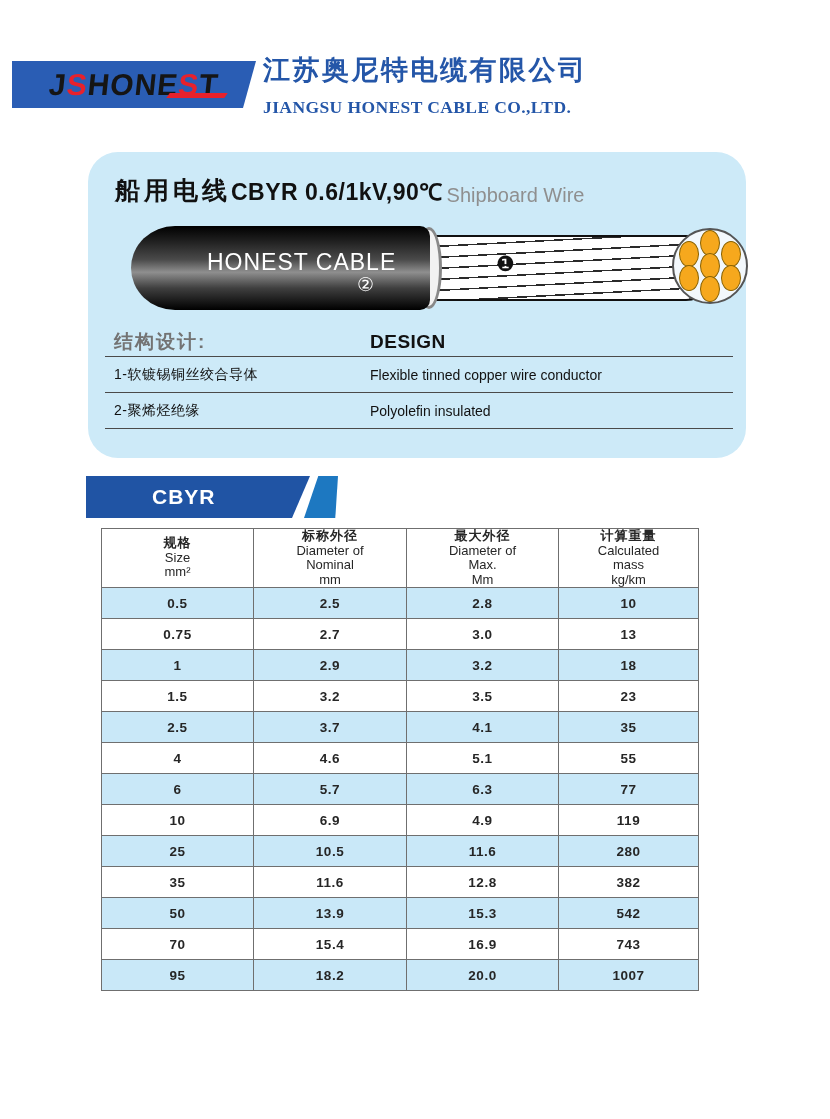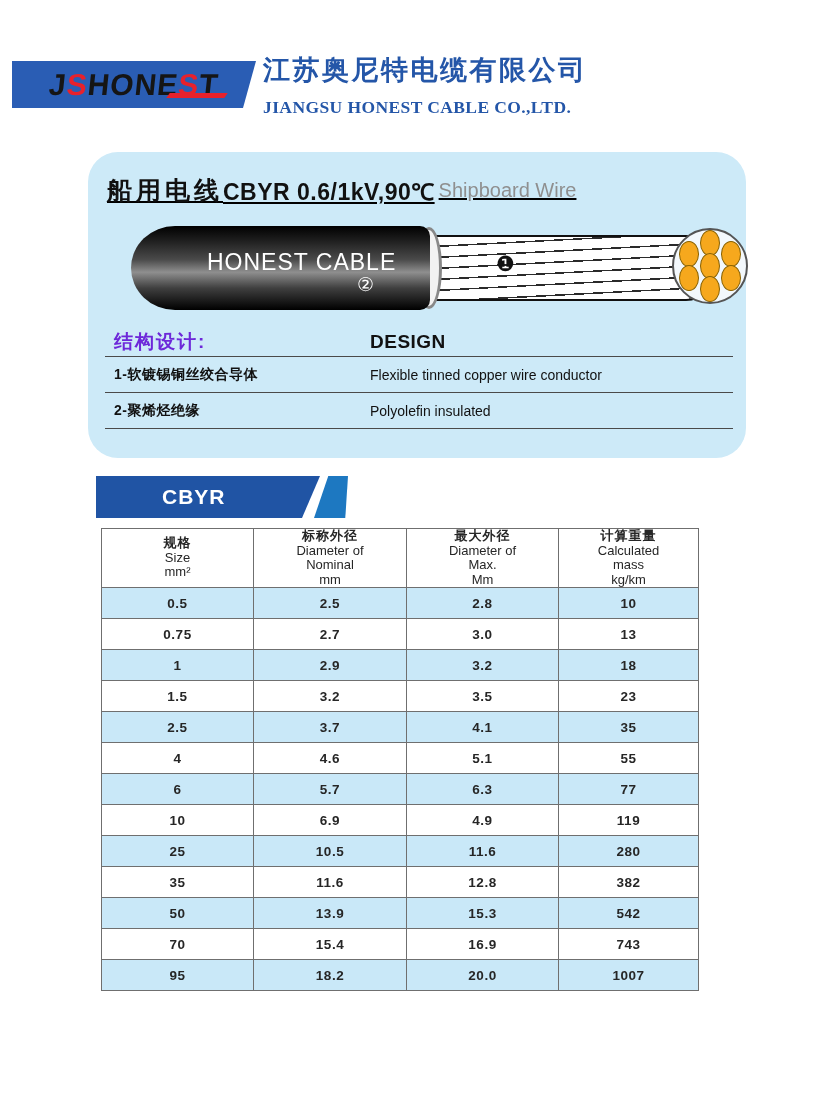--- a/index.html
+++ b/index.html
@@ -25,21 +25,21 @@
   .logo-text{font-weight:bold;font-size:30px;letter-spacing:1px;line-height:1;transform:skewX(-6deg);position:relative;}
   .logo-letter.dark{color:#151515;}
   .logo-letter.red{color:var(--brand-red);}
   .logo-swash{position:absolute;right:30px;bottom:10px;width:58px;height:5px;background:var(--brand-red);transform:skewX(-35deg);}
   .company-block{position:absolute;left:263px;top:52px;}
   .company-cn{color:var(--company-blue);font-size:27px;font-weight:bold;letter-spacing:2.5px;white-space:nowrap;}
   .company-en{color:var(--company-blue);font-family:"Liberation Serif",serif;font-size:17.5px;font-weight:bold;letter-spacing:0.4px;margin-top:9px;white-space:nowrap;}
 
   
   .product-panel{position:absolute;left:88px;top:152px;width:658px;height:306px;background:var(--panel-bg);border-radius:30px;}
-  .panel-title{position:absolute;left:19px;top:22px;display:flex;align-items:center;white-space:nowrap;text-decoration:underline;}
+  .panel-title{position:absolute;left:27px;top:22px;display:flex;align-items:flex-end;white-space:nowrap;}
   .panel-title-cn{font-size:25px;font-weight:bold;letter-spacing:4px;color:#111;}
   .panel-model{font-size:23px;font-weight:bold;color:#111;margin-left:0;letter-spacing:0.5px;}
   .panel-title-en{font-size:20px;color:var(--sub-gray);margin-left:4px;}
 
   
   .cable-row{position:absolute;left:16px;top:72px;width:774px;height:90px;}
   .jacket{position:absolute;left:27px;top:2px;width:299px;height:84px;z-index:3;
     background:linear-gradient(180deg,#000 0%,#1c1c1c 16%,#4a4a4a 40%,#8f8f8f 55%,#3f3f3f 74%,#000 100%);
     border-top-left-radius:44px 50%;border-bottom-left-radius:44px 50%;
     border-top-right-radius:10px;border-bottom-right-radius:10px;}
@@ -53,28 +53,28 @@
     background:repeating-linear-gradient(177deg,transparent 0 9.5px,#2a2a2a 9.5px 11px);}
   .conductor-marker{position:absolute;left:392px;top:29px;font-size:21px;color:#111;z-index:5;line-height:1;}
   .cross-section{position:absolute;left:568px;top:4px;width:76px;height:76px;border-radius:50%;
     background:#f3f8fc;border:2px solid #555;z-index:4;}
   .strand{position:absolute;width:20px;height:26px;border-radius:50%;background:var(--copper);border:1px solid #8a6200;}
 
   
   .design{position:absolute;left:17px;top:176px;width:628px;}
   .design-heading{display:flex;align-items:center;height:28px;}
   .design-col{width:265px;padding-left:9px;}
-  .design-heading-cn{font-size:19px;font-weight:bold;letter-spacing:2px;color:#6d28d9;}
+  .design-heading-cn{font-size:19px;font-weight:bold;letter-spacing:2px;color:#737373;}
   .design-heading-en{font-size:19px;font-weight:bold;color:#111;letter-spacing:0.5px;}
   .design-rule{height:0;border-top:1.6px solid #4a4a4a;}
   .design-row{display:flex;align-items:center;height:35px;font-size:14px;color:#111;}
-  .design-row-cn{font-weight:bold;letter-spacing:0.5px;}
-
-  
-  .series-tab{position:absolute;left:96px;top:476px;width:252px;height:38px;text-align:right;}
+  .design-row-cn{font-weight:normal;letter-spacing:0.5px;}
+
+  
+  .series-tab{position:absolute;left:86px;top:476px;width:252px;height:38px;text-align:right;}
   .tab-main{position:absolute;left:0;top:0;width:224px;height:42px;background:var(--tab-dark);
     clip-path:polygon(0 0,100% 0,calc(100% - 18px) 100%,0 100%);display:flex;align-items:center;}
   .tab-label{color:#fff;font-size:21px;font-weight:bold;letter-spacing:1px;margin-left:66px;}
   .tab-accent{position:absolute;left:218px;top:0;width:34px;height:42px;background:var(--tab-light);
     clip-path:polygon(42% 0,100% 0,92% 100%,0 100%);}
 
   
   .spec-table{position:absolute;left:101px;top:528px;width:597px;border-collapse:collapse;table-layout:fixed;}
   .spec-table th,.spec-table td{border:1.5px solid var(--tbl-border);text-align:center;color:#262626;padding:0;}
   .spec-table thead th{height:58px;background:#fff;font-weight:normal;font-size:13px;line-height:14.5px;vertical-align:middle;}

